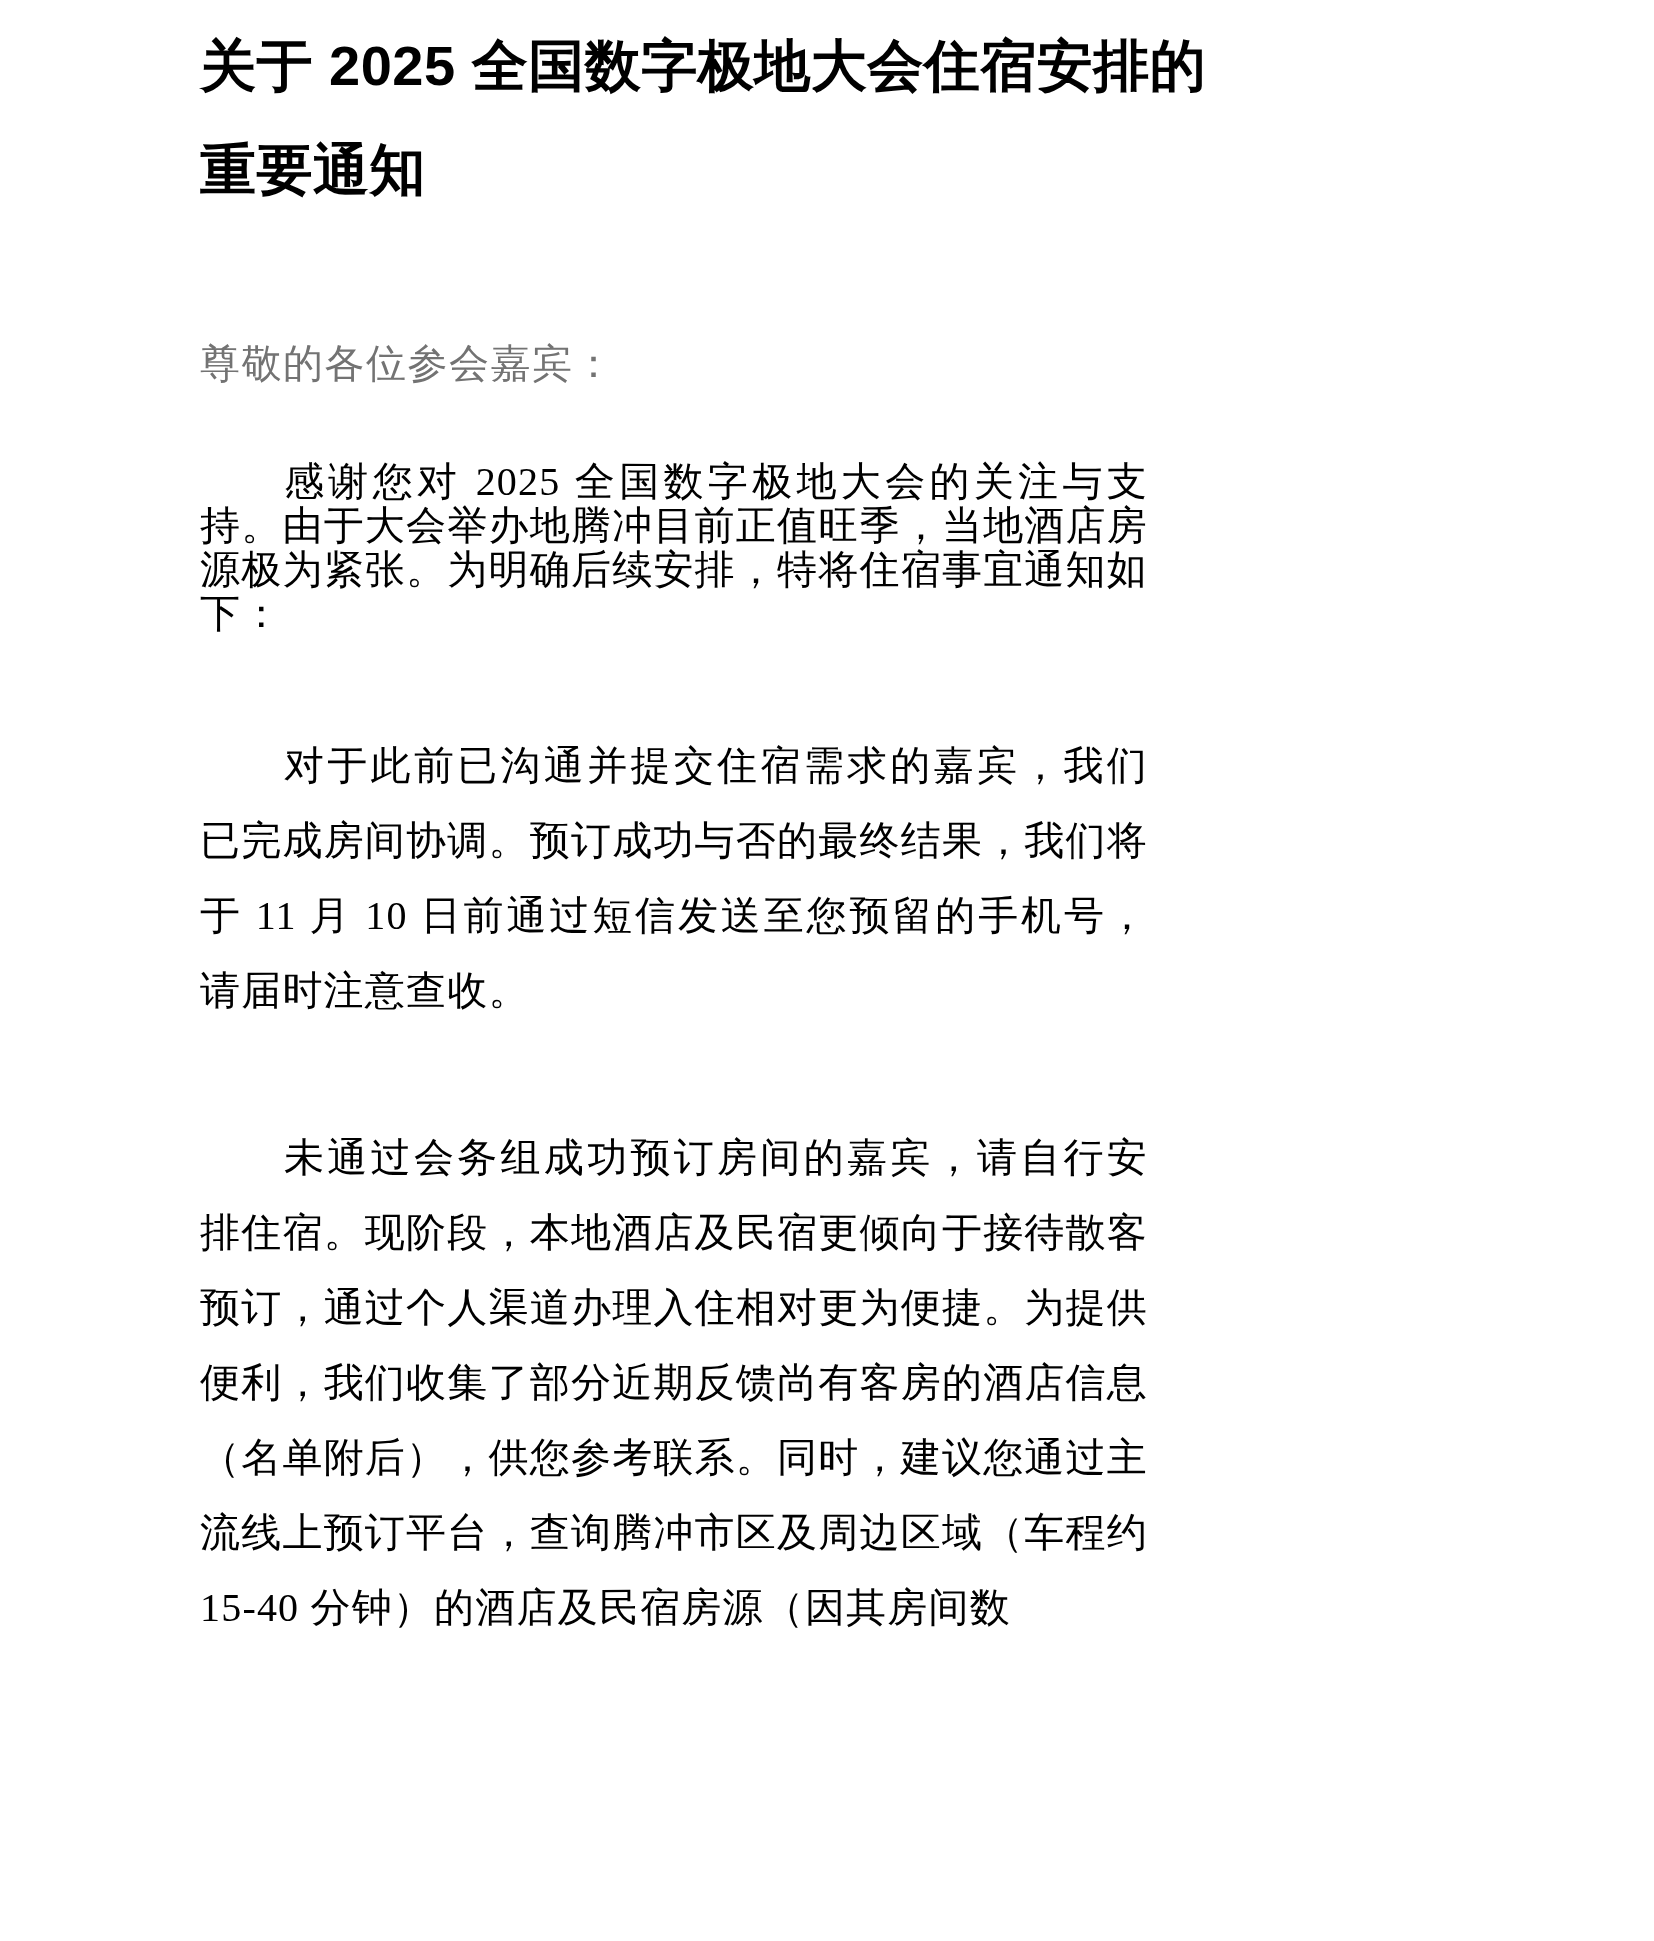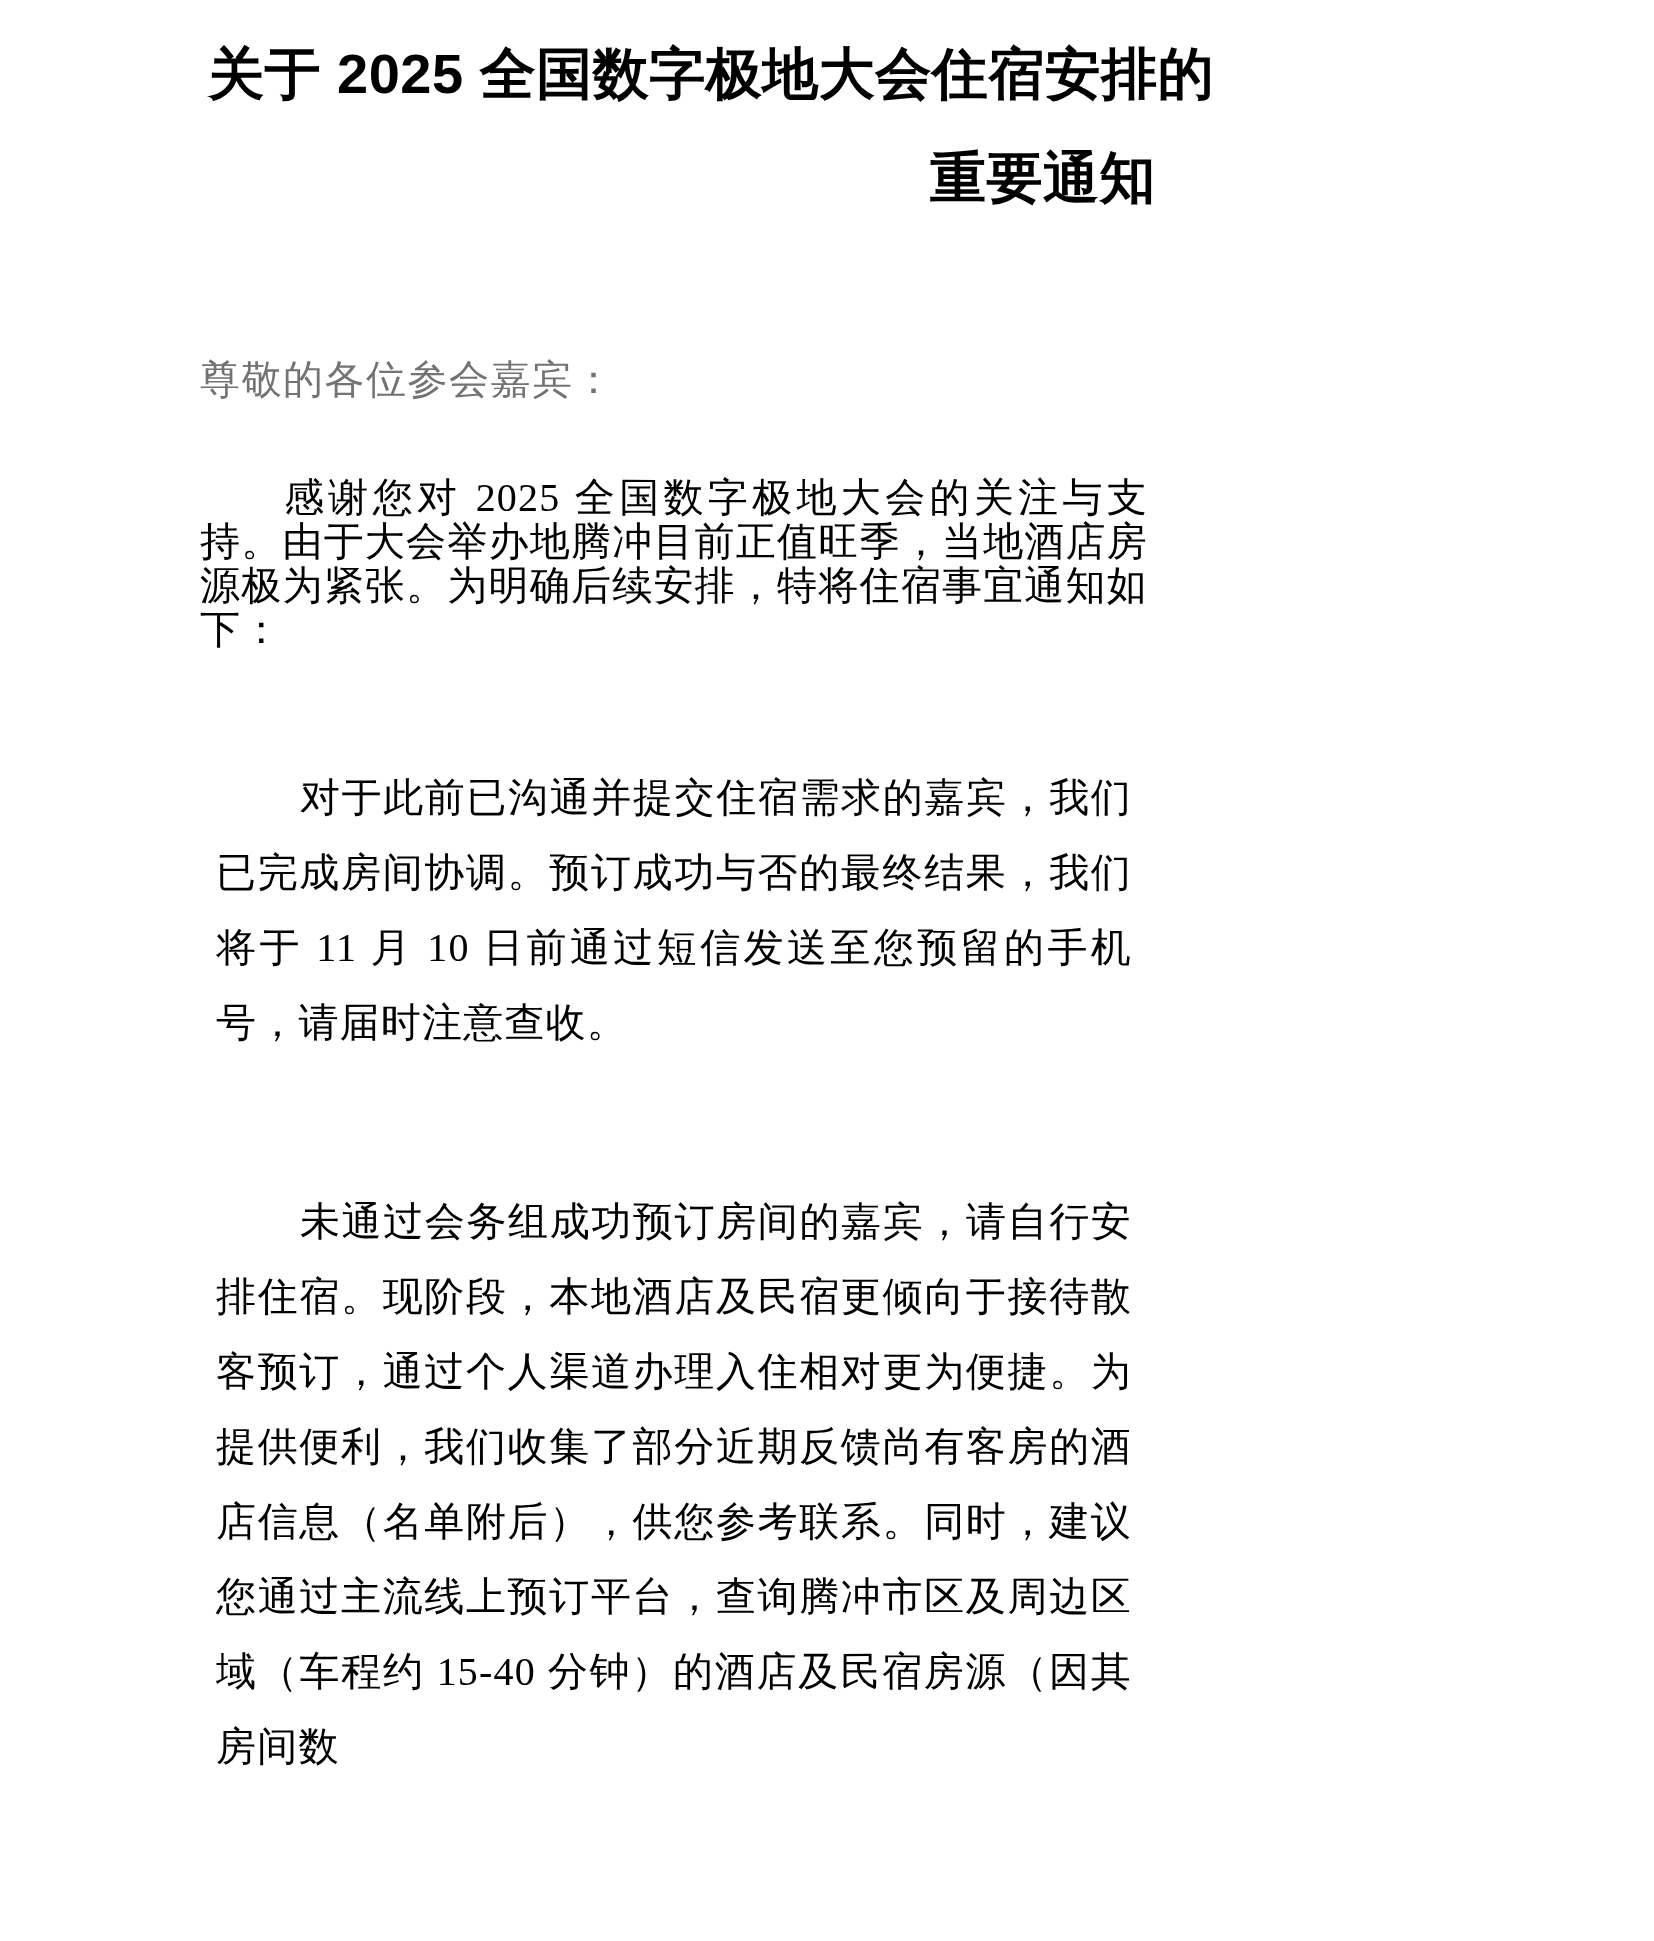--- a/index.html
+++ b/index.html
@@ -25,23 +25,23 @@
     width: 948px;
   }
 
   
   .doc-title {
     font-family: "Liberation Sans", "DejaVu Sans", sans-serif;
     font-weight: bold;
     font-size: 56px;
     line-height: 104px;
     color: #000000;
-    text-align: right;
+    text-align: left;
     letter-spacing: 0.5px;
-    margin: 8px;
+    margin: 0;
     padding-top: 14px;
     width: 948px;
   }
 
   .doc-title .ttl-line {
     display: block;
     white-space: nowrap;
   }
 
   
@@ -82,21 +82,21 @@
     margin: 0;
     letter-spacing: 1px;
     white-space: nowrap;
   }
 
   .section-body {
     font-family: "Liberation Serif", "DejaVu Serif", serif;
     font-size: 40px;
     line-height: 75px;
     color: #000000;
-    margin: 16px;
+    margin: 0;
     text-align: justify;
     text-justify: inter-character;
     text-indent: 84px;
     letter-spacing: 1.2px;
     word-break: break-all;
   }
 </style>
 </head>
 <body>
 

